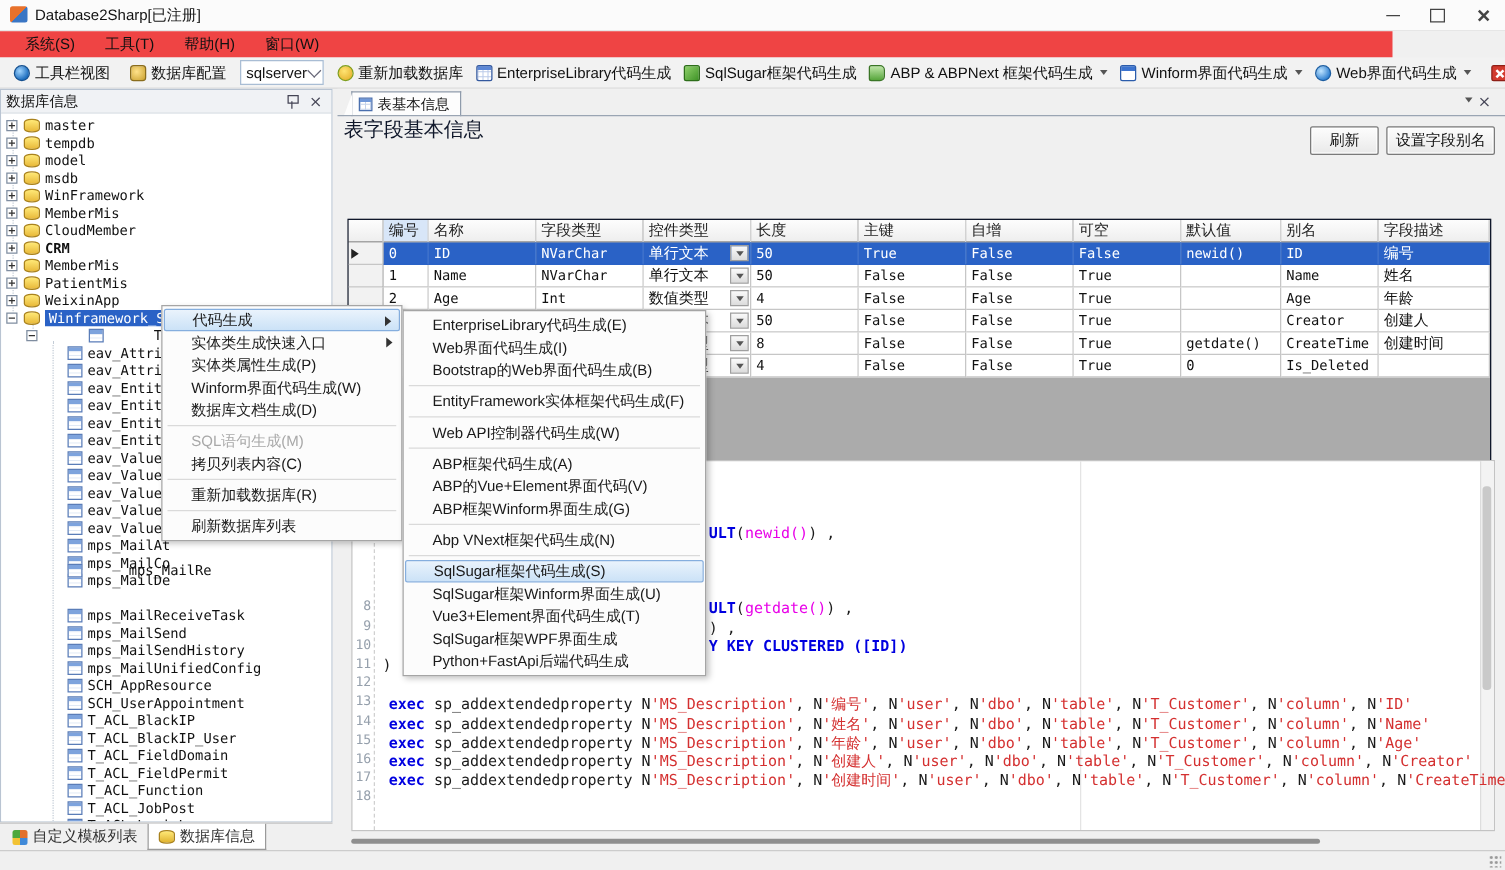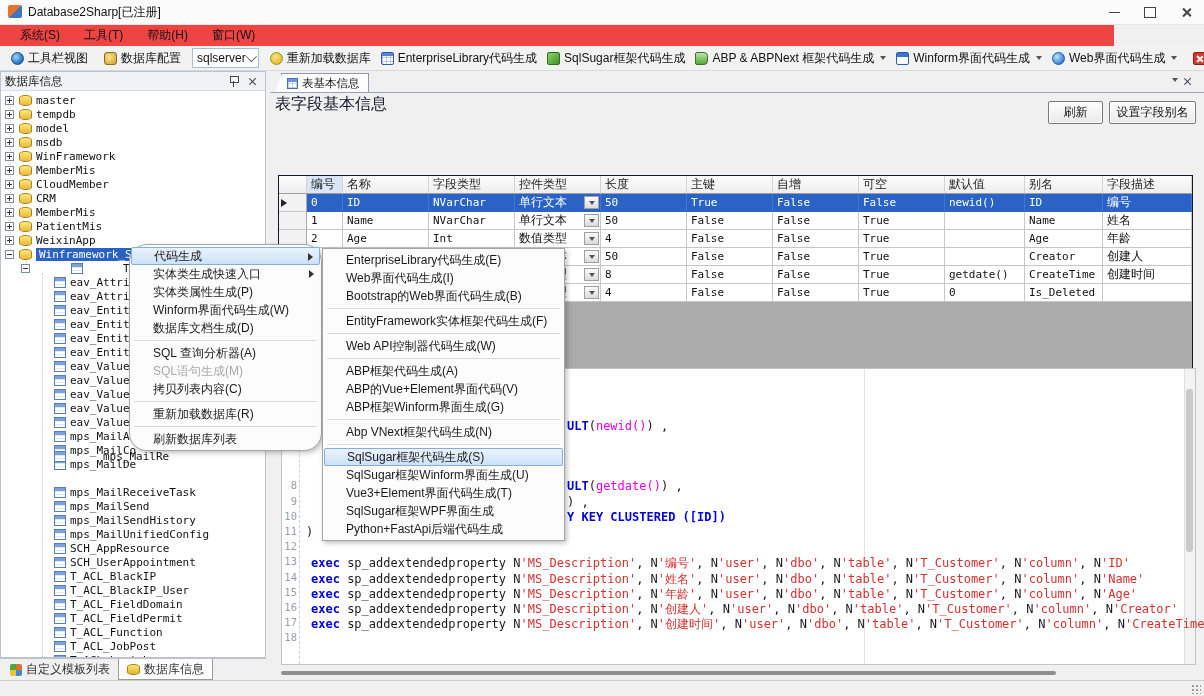--- a/index.html
+++ b/index.html
@@ -241,21 +241,21 @@
         <div class="tree-row" style="top: 72px; left: 4px;">
           <span class="expander plus"></span>
           <span class="db-cyl"></span>
           <span>MemberMis</span>
         </div>
         <div class="tree-row" style="top: 86px; left: 4px;">
           <span class="expander plus"></span>
           <span class="db-cyl"></span>
           <span>CloudMember</span>
         </div>
-        <div class="tree-row" style="top: 100px; left: 4px;">
+        <div class="tree-row" style="top: 100px; left: 4px; font-weight: bold;">
           <span class="expander plus"></span>
           <span class="db-cyl"></span>
           <span>CRM</span>
         </div>
         <div class="tree-row" style="top: 114px; left: 4px;">
           <span class="expander plus"></span>
           <span class="db-cyl"></span>
           <span>MemberMis</span>
         </div>
         <div class="tree-row" style="top: 128px; left: 4px;">
@@ -691,42 +691,39 @@
         <div class="sql-line" style="top: 156px; left: 24px;"><span class="tok-pl">)</span></div>
         <div class="sql-line" style="top: 186.4px; left: 29px;"><span class="tok-exec">exec</span><span class="tok-pl"> sp_addextendedproperty N</span><span class="tok-str">'MS_Description'</span><span class="tok-pl">, N</span><span class="tok-str">'编号'</span><span class="tok-pl">, N</span><span class="tok-str">'user'</span><span class="tok-pl">, N</span><span class="tok-str">'dbo'</span><span class="tok-pl">, N</span><span class="tok-str">'table'</span><span class="tok-pl">, N</span><span class="tok-str">'T_Customer'</span><span class="tok-pl">, N</span><span class="tok-str">'column'</span><span class="tok-pl">, N</span><span class="tok-str">'ID'</span></div>
         <div class="sql-line" style="top: 201.6px; left: 29px;"><span class="tok-exec">exec</span><span class="tok-pl"> sp_addextendedproperty N</span><span class="tok-str">'MS_Description'</span><span class="tok-pl">, N</span><span class="tok-str">'姓名'</span><span class="tok-pl">, N</span><span class="tok-str">'user'</span><span class="tok-pl">, N</span><span class="tok-str">'dbo'</span><span class="tok-pl">, N</span><span class="tok-str">'table'</span><span class="tok-pl">, N</span><span class="tok-str">'T_Customer'</span><span class="tok-pl">, N</span><span class="tok-str">'column'</span><span class="tok-pl">, N</span><span class="tok-str">'Name'</span></div>
         <div class="sql-line" style="top: 216.8px; left: 29px;"><span class="tok-exec">exec</span><span class="tok-pl"> sp_addextendedproperty N</span><span class="tok-str">'MS_Description'</span><span class="tok-pl">, N</span><span class="tok-str">'年龄'</span><span class="tok-pl">, N</span><span class="tok-str">'user'</span><span class="tok-pl">, N</span><span class="tok-str">'dbo'</span><span class="tok-pl">, N</span><span class="tok-str">'table'</span><span class="tok-pl">, N</span><span class="tok-str">'T_Customer'</span><span class="tok-pl">, N</span><span class="tok-str">'column'</span><span class="tok-pl">, N</span><span class="tok-str">'Age'</span></div>
         <div class="sql-line" style="top: 232px; left: 29px;"><span class="tok-exec">exec</span><span class="tok-pl"> sp_addextendedproperty N</span><span class="tok-str">'MS_Description'</span><span class="tok-pl">, N</span><span class="tok-str">'创建人'</span><span class="tok-pl">, N</span><span class="tok-str">'user'</span><span class="tok-pl">, N</span><span class="tok-str">'dbo'</span><span class="tok-pl">, N</span><span class="tok-str">'table'</span><span class="tok-pl">, N</span><span class="tok-str">'T_Customer'</span><span class="tok-pl">, N</span><span class="tok-str">'column'</span><span class="tok-pl">, N</span><span class="tok-str">'Creator'</span></div>
         <div class="sql-line" style="top: 247.2px; left: 29px;"><span class="tok-exec">exec</span><span class="tok-pl"> sp_addextendedproperty N</span><span class="tok-str">'MS_Description'</span><span class="tok-pl">, N</span><span class="tok-str">'创建时间'</span><span class="tok-pl">, N</span><span class="tok-str">'user'</span><span class="tok-pl">, N</span><span class="tok-str">'dbo'</span><span class="tok-pl">, N</span><span class="tok-str">'table'</span><span class="tok-pl">, N</span><span class="tok-str">'T_Customer'</span><span class="tok-pl">, N</span><span class="tok-str">'column'</span><span class="tok-pl">, N</span><span class="tok-str">'CreateTime'</span></div>
       </div>
     <div class="hscroll-thumb"></div>
   </div>
 
-  <div class="menu" id="ctxMenu" style="left:129px;top:244px;width:193px;border-radius:18px;">
+  <div class="menu" id="ctxMenu" style="left:129px;top:244px;width:193px;">
       <div class="menu-item hl">
         <span>代码生成</span>
         <span class="sub-arrow"></span>
       </div>
       <div class="menu-item">
         <span>实体类生成快速入口</span>
         <span class="sub-arrow"></span>
       </div>
       <div class="menu-item">
         <span>实体类属性生成(P)</span>
       </div>
       <div class="menu-item">
         <span>Winform界面代码生成(W)</span>
       </div>
       <div class="menu-item">
         <span>数据库文档生成(D)</span>
       </div>
       <div class="menu-sep"></div>
-      <div class="menu-item">
-        <span>SQL 查询分析器(A)</span>
-      </div>
       <div class="menu-item disabled">
         <span>SQL语句生成(M)</span>
       </div>
       <div class="menu-item">
         <span>拷贝列表内容(C)</span>
       </div>
       <div class="menu-sep"></div>
       <div class="menu-item">
         <span>重新加载数据库(R)</span>
       </div>

